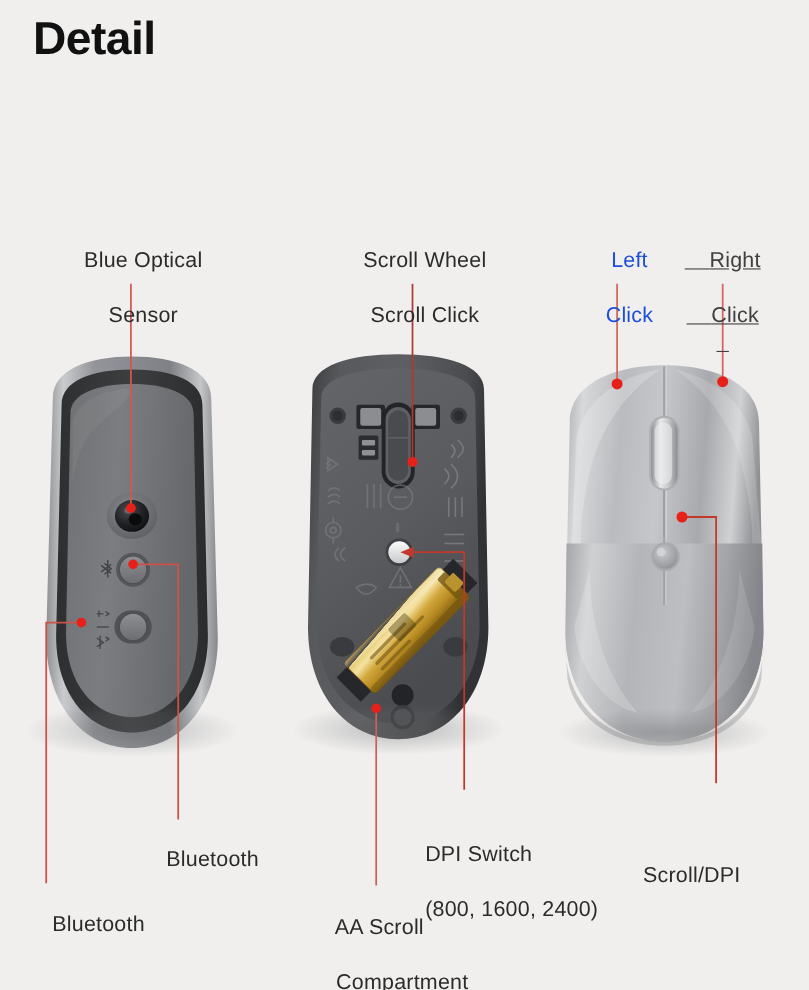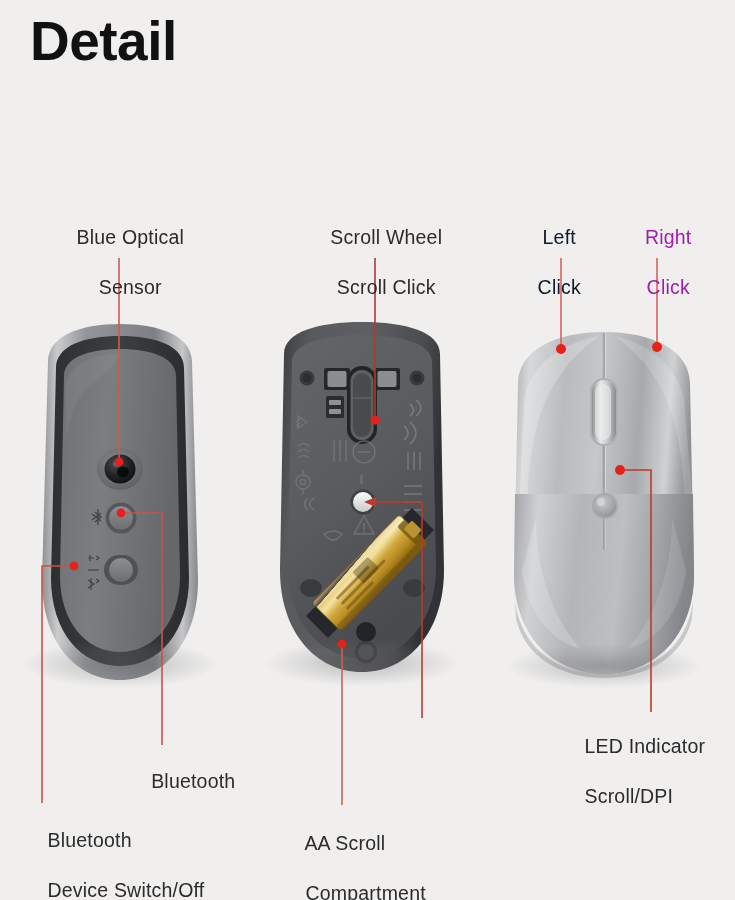--- a/index.html
+++ b/index.html
@@ -8,21 +8,21 @@
     background:#f0efee;
     font-family:"Liberation Sans", sans-serif;
     overflow:hidden;
     position:relative;
   }
   #stage{position:absolute;left:0;top:0;width:735px;height:900px;}
 
   
   #page-title{
     position:absolute;left:30px;top:14px;
-    font-size:55px;font-weight:bold;letter-spacing:-0.5px;
+    font-size:42px;font-weight:bold;letter-spacing:-0.5px;
     color:#111111;line-height:1;
   }
 
   
   .label{
     position:absolute;
     color:#2b2b2b;
     font-size:19.5px;
     line-height:25px;
     white-space:pre;
@@ -336,43 +336,46 @@
   <div class="label c" style="left: 19px; top: 200px; width: 200px; color: rgb(43, 43, 43);">
     <span>Blue Optical</span><br>
     <span>Sensor</span>
   </div>
 
   <div class="label c" style="left: 275px; top: 200px; width: 200px; color: rgb(43, 43, 43);">
     <span>Scroll Wheel</span><br>
     <span>Scroll Click</span>
   </div>
 
-  <div class="label c" style="left: 488px; top: 200px; width: 120px; color: #0f172a;">
+  <div class="label c" style="left: 501px; top: 200px; width: 120px; color: #1d4ed8;">
     <span>Left</span><br>
     <span>Click</span>
   </div>
 
-  <div class="label c" style="left: 597px; top: 200px; width: 120px; color: #a21caf;">
+  <div class="label c" style="left: 597px; top: 200px; width: 120px; color: #404040; text-decoration: underline;">
     <span>Right</span><br>
     <span>Click</span>
   </div>
 
   <div class="label c" style="left: 82px; top: 744px; width: 200px; color: rgb(43, 43, 43);">
     <span>Bluetooth</span><br>
   </div>
 
   <div class="label l" style="left: 25px; top: 803px; width: 280px; color: rgb(43, 43, 43);">
     <span>Bluetooth</span><br>
-    <span>Device Switch/Off</span>
   </div>
 
   <div class="label l" style="left: 283px; top: 806px; width: 240px; color: rgb(43, 43, 43);">
     <span>AA Scroll</span><br>
     <span>Compartment</span>
   </div>
 
+  <div class="label l" style="left: 364px; top: 740px; width: 260px; color: rgb(43, 43, 43);">
+    <span>DPI Switch</span><br>
+    <span>(800, 1600, 2400)</span>
+  </div>
 
   <div class="label l" style="left: 562px; top: 709px; width: 200px; color: rgb(43, 43, 43);">
-    <span>LED Indicator</span><br>
+    <br>
     <span>Scroll/DPI</span>
   </div>
 
 </div>
 
 </body></html>

